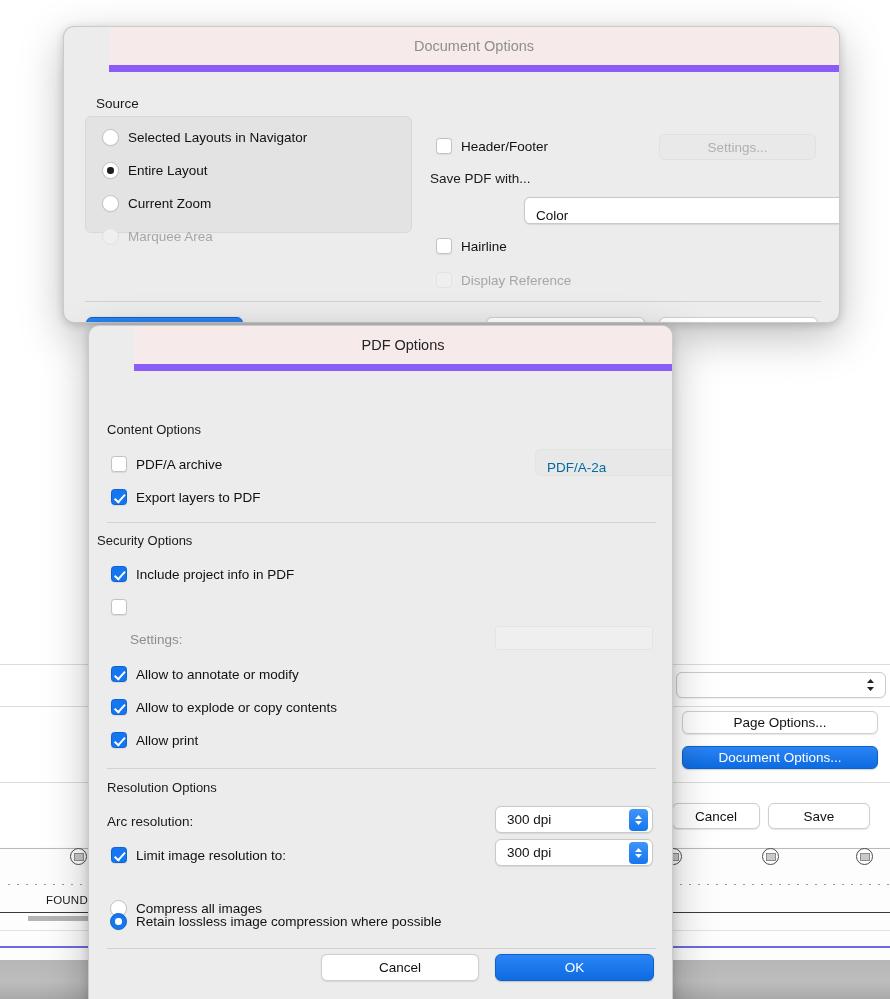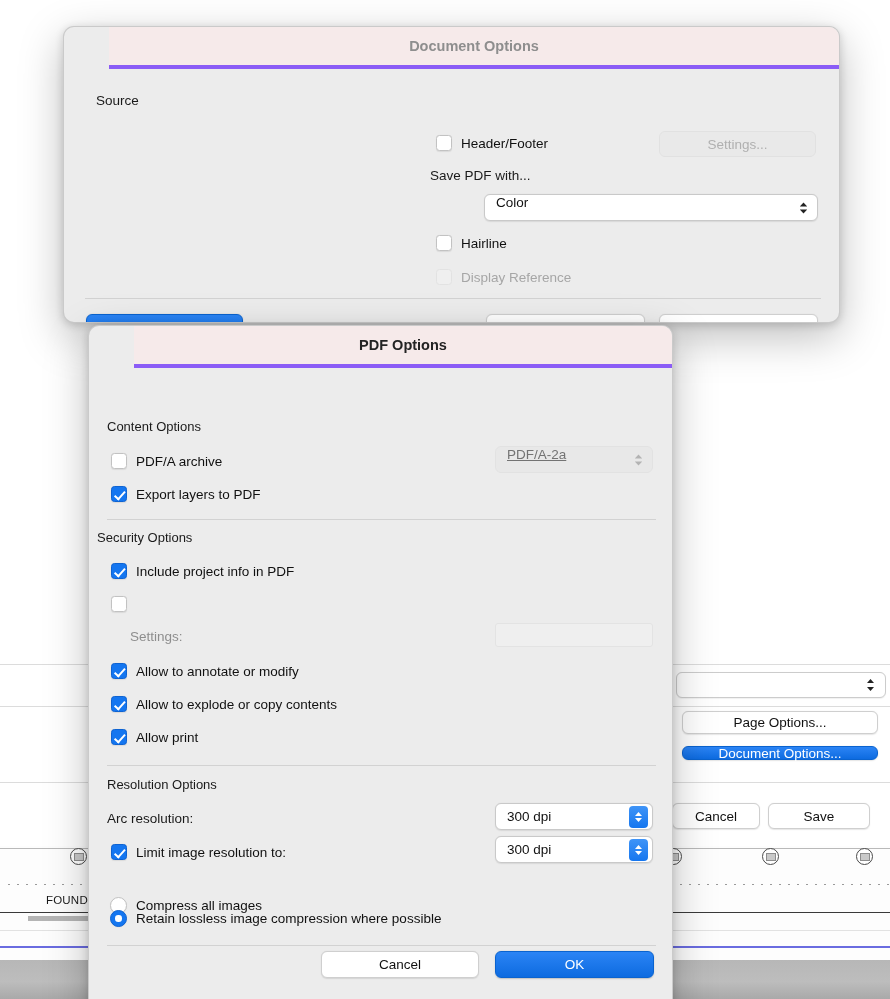--- a/index.html
+++ b/index.html
@@ -145,23 +145,23 @@
     overflow: hidden;
     border: 0.5px solid rgba(0,0,0,.14);
   }
   .dialog-title {
     height: 38px;
     background: #f6eaea;
     display: flex;
     align-items: center;
     justify-content: center;
     font-size: 14.5px;
-    font-weight: bold;
+    font-weight: normal;
     color: #8e8e8e;
-    border-bottom: 4px solid #8b5cf6;
+    border-bottom: 7px solid #8b5cf6;
     margin-left: 45px;
   }
   .dialog-title.dark { color: #232323; }
   .dialog-body { position: relative; }
 
   
   .radio {
     position: relative;
     box-sizing: border-box;
     width: 17px; height: 17px;
@@ -244,35 +244,35 @@
   }
   .hr {
     height: 1px;
     background: #d2d2d2;
   }
 
   .popup {
     position: absolute;
     box-sizing: border-box;
     display: flex;
-    align-items: flex-start;
+    align-items: flex-end;
     background: #ffffff;
     border: 1px solid #c9c9c9;
     border-radius: 6px;
     font-size: 13.5px;
     color: #111;
     padding-left: 11px;
     box-shadow: 0 0.5px 1.2px rgba(0,0,0,.09);
+    margin-left: 40px;
   }
   .popup.disabled {
     background: #e8e8e8;
     border-color: #e2e2e2;
-    color: #737373;
+    color: #0369a1;
     box-shadow: none;
-    text-decoration: underline;
   }
   .popup .chev {
     position: absolute;
     right: 8px; top: 50%;
     transform: translateY(-50%);
     width: 11px; height: 16px;
   }
 
   .stepper-field {
     position: absolute;
@@ -356,36 +356,58 @@
       <span class="chev">
         <svg viewBox="0 0 11 16" width="11" height="16" aria-hidden="true">
           <path d="M5.5 2 L9 6 L2 6 Z" fill="#222"></path>
           <path d="M5.5 14 L9 10 L2 10 Z" fill="#222"></path>
         </svg>
       </span>
     </div>
 
     <div class="btn bg-btn" style="left:682px; top:711px; width:196px; height:23px;">Page Options...</div>
 
-    <div class="btn primary bg-btn" style="left:682px; top:746px; width:196px; height:14px;">Document Options...</div>
+    <div class="btn primary bg-btn" style="left:682px; top:746px; width:196px; height:23px;">Document Options...</div>
 
     <div class="btn bg-btn" style="left:672px; top:803px; width:88px; height:26px;">Cancel</div>
 
     <div class="btn bg-btn" style="left:768px; top:803px; width:102px; height:26px;">Save</div>
   </div>
 </div>
 
 <div class="dialog" style="left:63px; top:26px; width:777px; height:297px;">
 
   <div class="dialog-title">Document Options</div>
 
   <div class="dialog-body" style="height:259px;">
 
     <div style="position:absolute; left:32px; top:24px;" class="field-label">Source</div>
 
+    <div class="groupbox" style="position:absolute; left:21px; top:44px; width:327px; height:117px;">
+
+      <div class="ctl-row" style="position:absolute; left:16px; top:12px;">
+        <span class="radio"></span>
+        <span>Selected Layouts in Navigator</span>
+      </div>
+
+      <div class="ctl-row" style="position:absolute; left:16px; top:45px;">
+        <span class="radio on"></span>
+        <span>Entire Layout</span>
+      </div>
+
+      <div class="ctl-row" style="position:absolute; left:16px; top:78px;">
+        <span class="radio"></span>
+        <span>Current Zoom</span>
+      </div>
+
+      <div class="ctl-row dim" style="position:absolute; left:16px; top:111px;">
+        <span class="radio disabled"></span>
+        <span>Marquee Area</span>
+      </div>
+    </div>
 
     <div class="ctl-row" style="position:absolute; left:372px; top:66px;">
       <span class="check"></span>
       <span>Header/Footer</span>
     </div>
 
     <div class="btn btn-disabled" style="position:absolute; left:595px; top:62px; width:157px; height:26px;">Settings...</div>
 
     <div class="field-label" style="position:absolute; left:366px; top:99px;">Save PDF with...</div>
 

